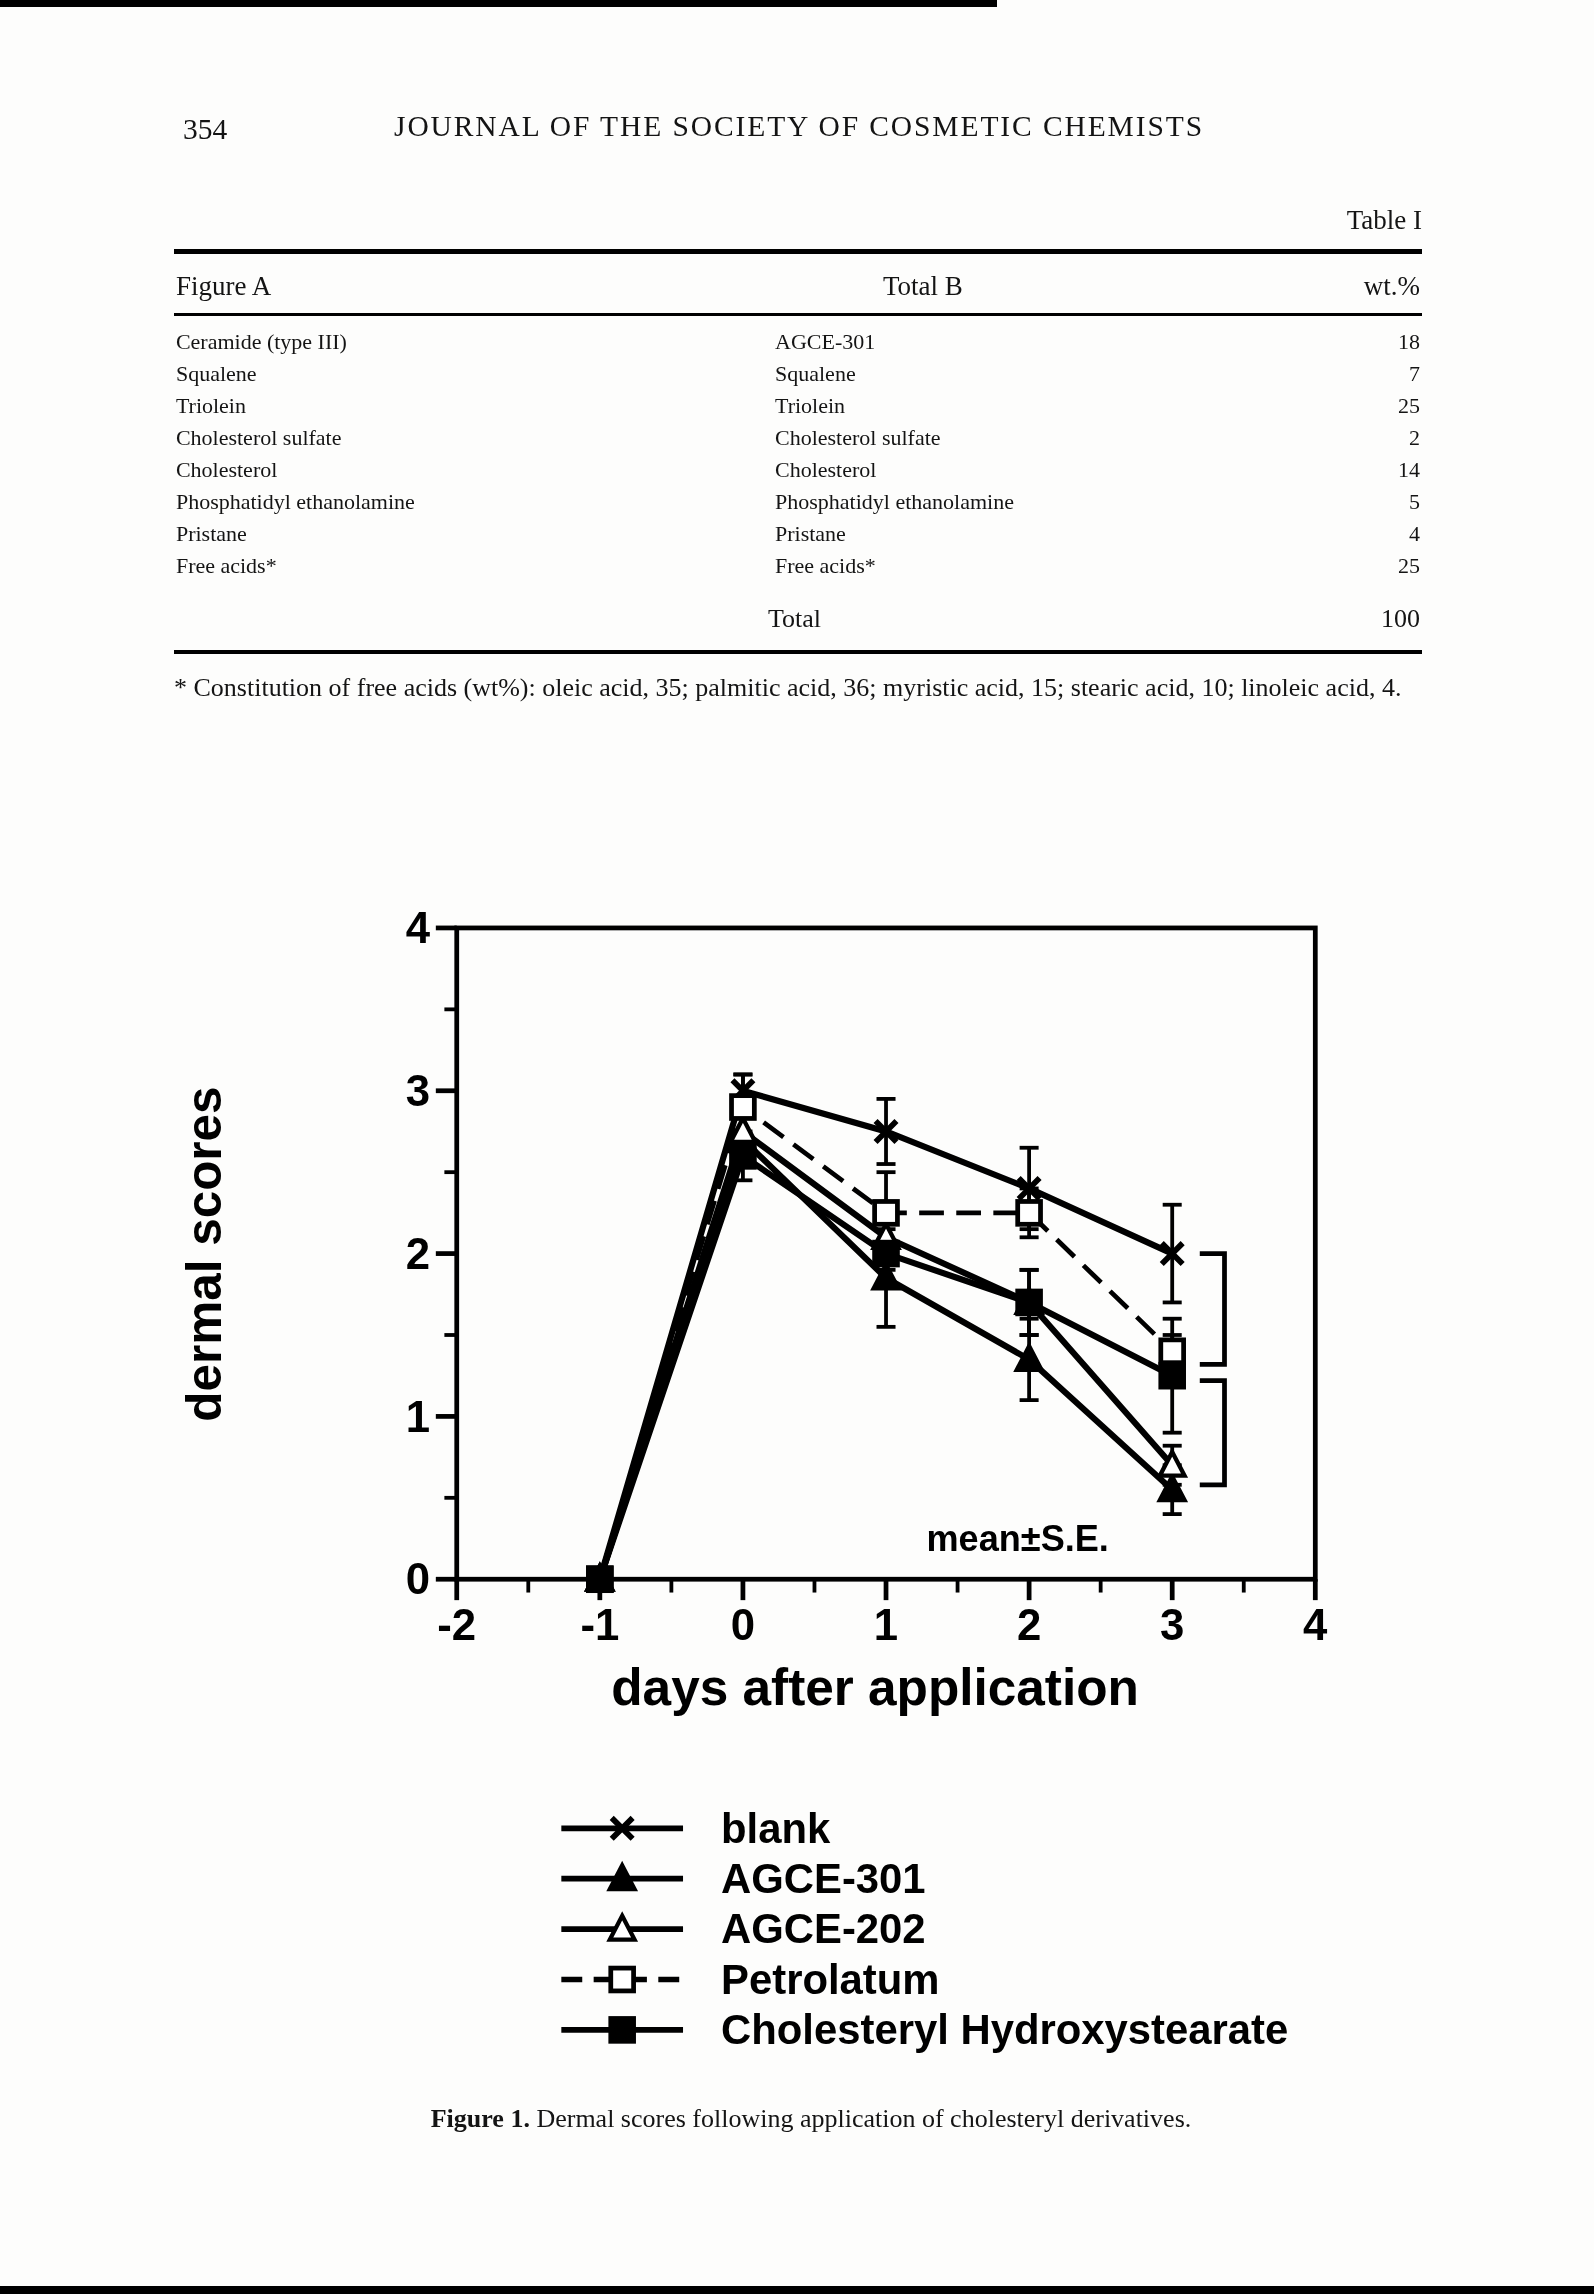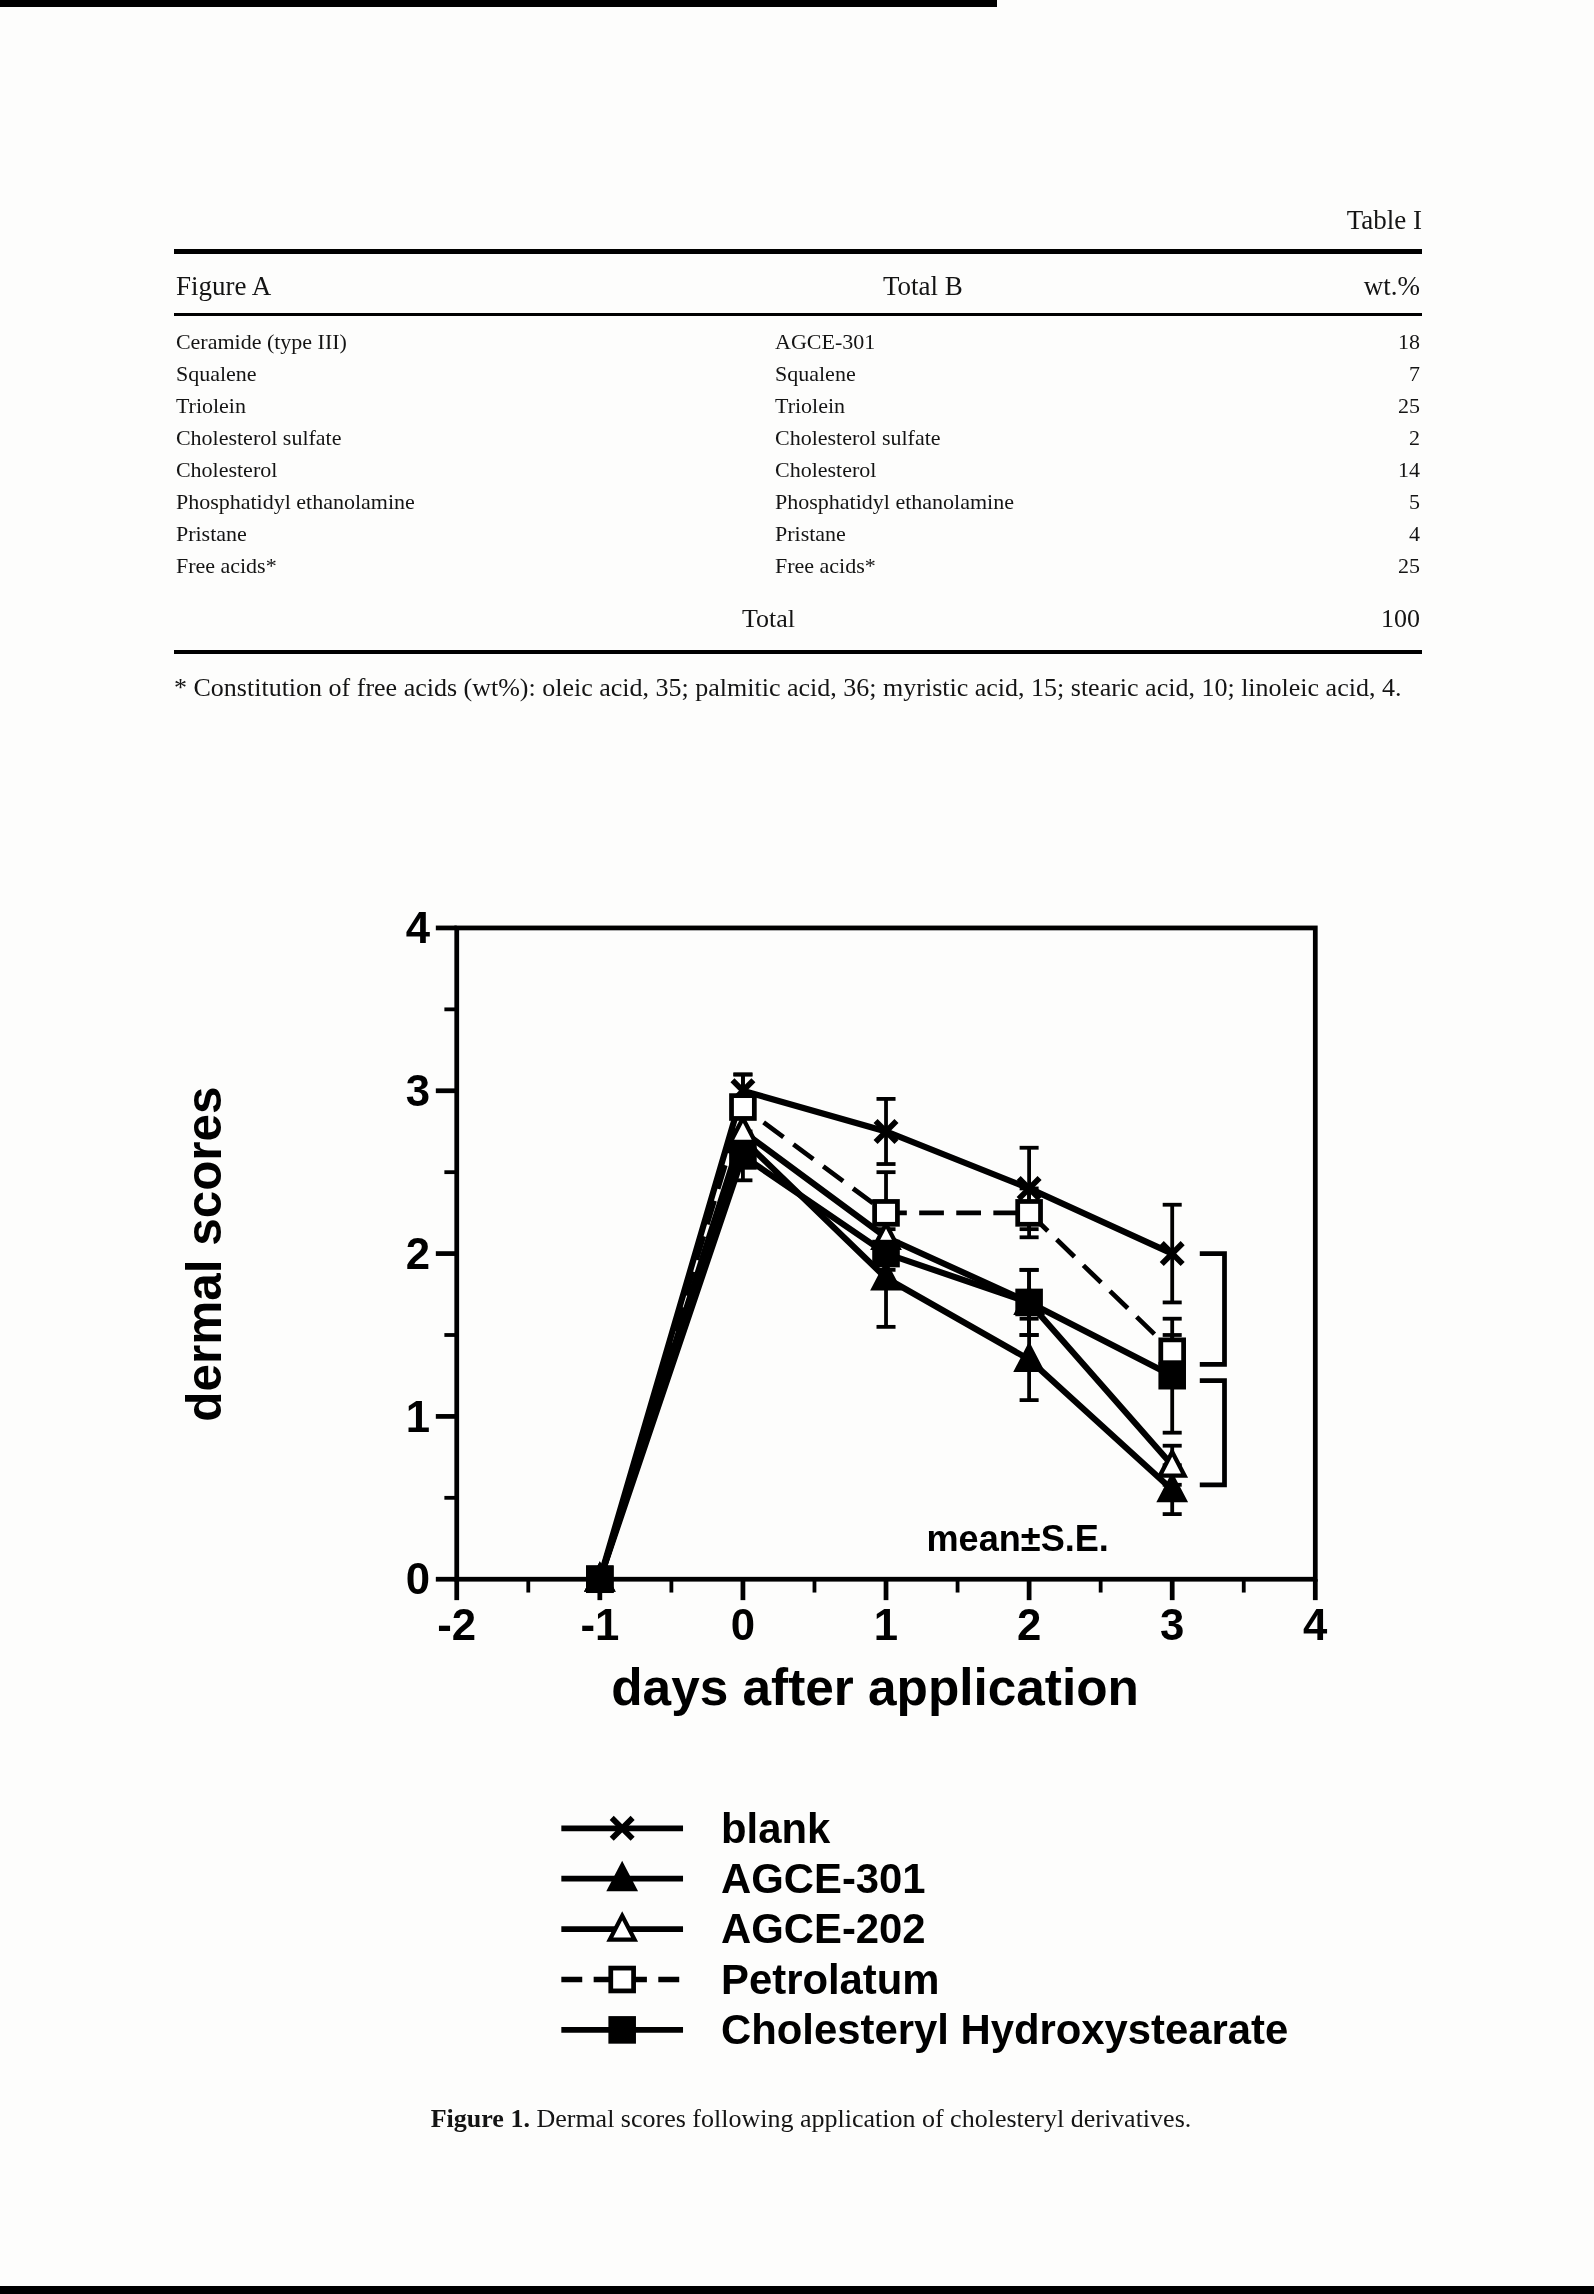--- a/index.html
+++ b/index.html
@@ -24,37 +24,41 @@
   .thead { position:relative; height:59px; font-size:27px; }
   .thead .cA { position:absolute; left:1.9px; top:17px; }
   .thead .cB { position:absolute; left:709px; top:17px; }
   .thead .cW { position:absolute; right:1.9px; top:17px; }
   .trow { position:relative; height:32px; font-size:22px; }
   .trow .cA { position:absolute; left:1.9px; top:1.9px; }
   .trow .cB { position:absolute; left:601px; top:1.9px; }
   .trow .cW { position:absolute; right:1.9px; top:1.9px; text-align:right; }
   #t-body { padding-top:11.4px; }
   .total-row { position:relative; height:38px; font-size:26px; margin-top:15px; }
-  .total-row .cB { position:absolute; left:568px; top:5.7px; }
+  .total-row .cB { position:absolute; left:594px; top:5.7px; }
   .total-row .cW { position:absolute; right:1.9px; top:5.7px; }
   .footnote { font-size:26px; line-height:33px; margin:17px 0 0 0;
               text-align:justify; text-align-last:left; }
 
   #chart-svg { position:absolute; left:162px; top:885px; }
 
   .caption { position:absolute; left:162px; top:2092px; width:1274px;
              text-align:center; font-size:26px; margin:12px; }
   .caption b { font-weight:bold; }
 </style>
 </head>
 <body>
 
 <div class="doc">
   <div class="scan-top"></div>
 
+  <div class="pgheader">
+    <span class="pageno">354</span>
+    <span class="jtitle">JOURNAL OF THE SOCIETY OF COSMETIC CHEMISTS</span>
+  </div>
 
   <div class="tsec">
     <div class="t-title">Table I</div>
     <div class="rule thick"></div>
     <div class="thead">
       <span class="cA">Figure A</span>
       <span class="cB">Total B</span>
       <span class="cW">wt.%</span>
     </div>
     <div class="rule thin"></div>

